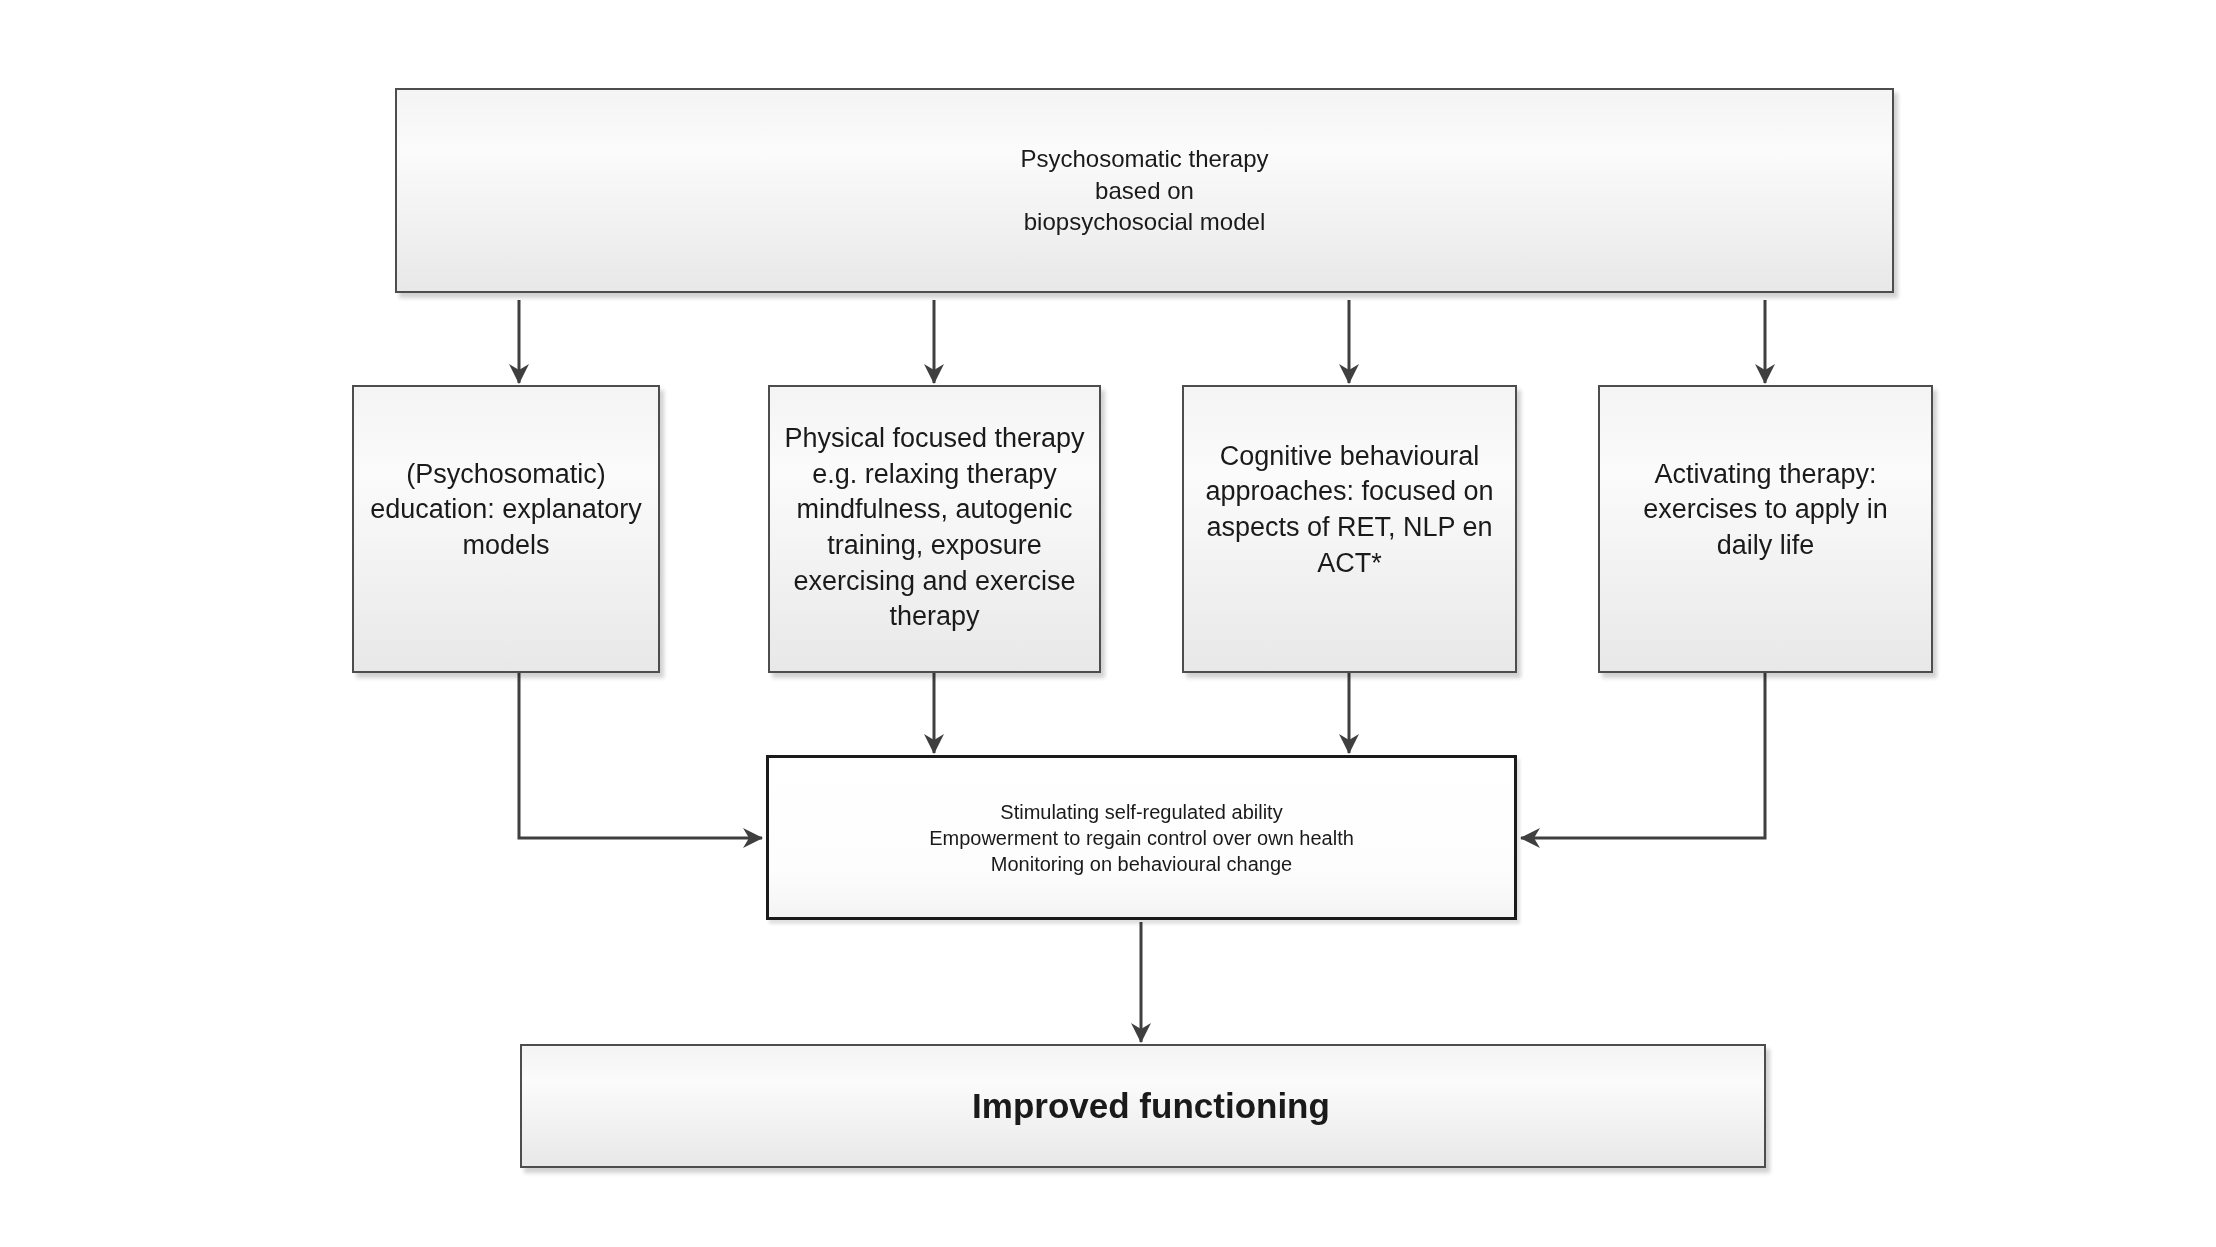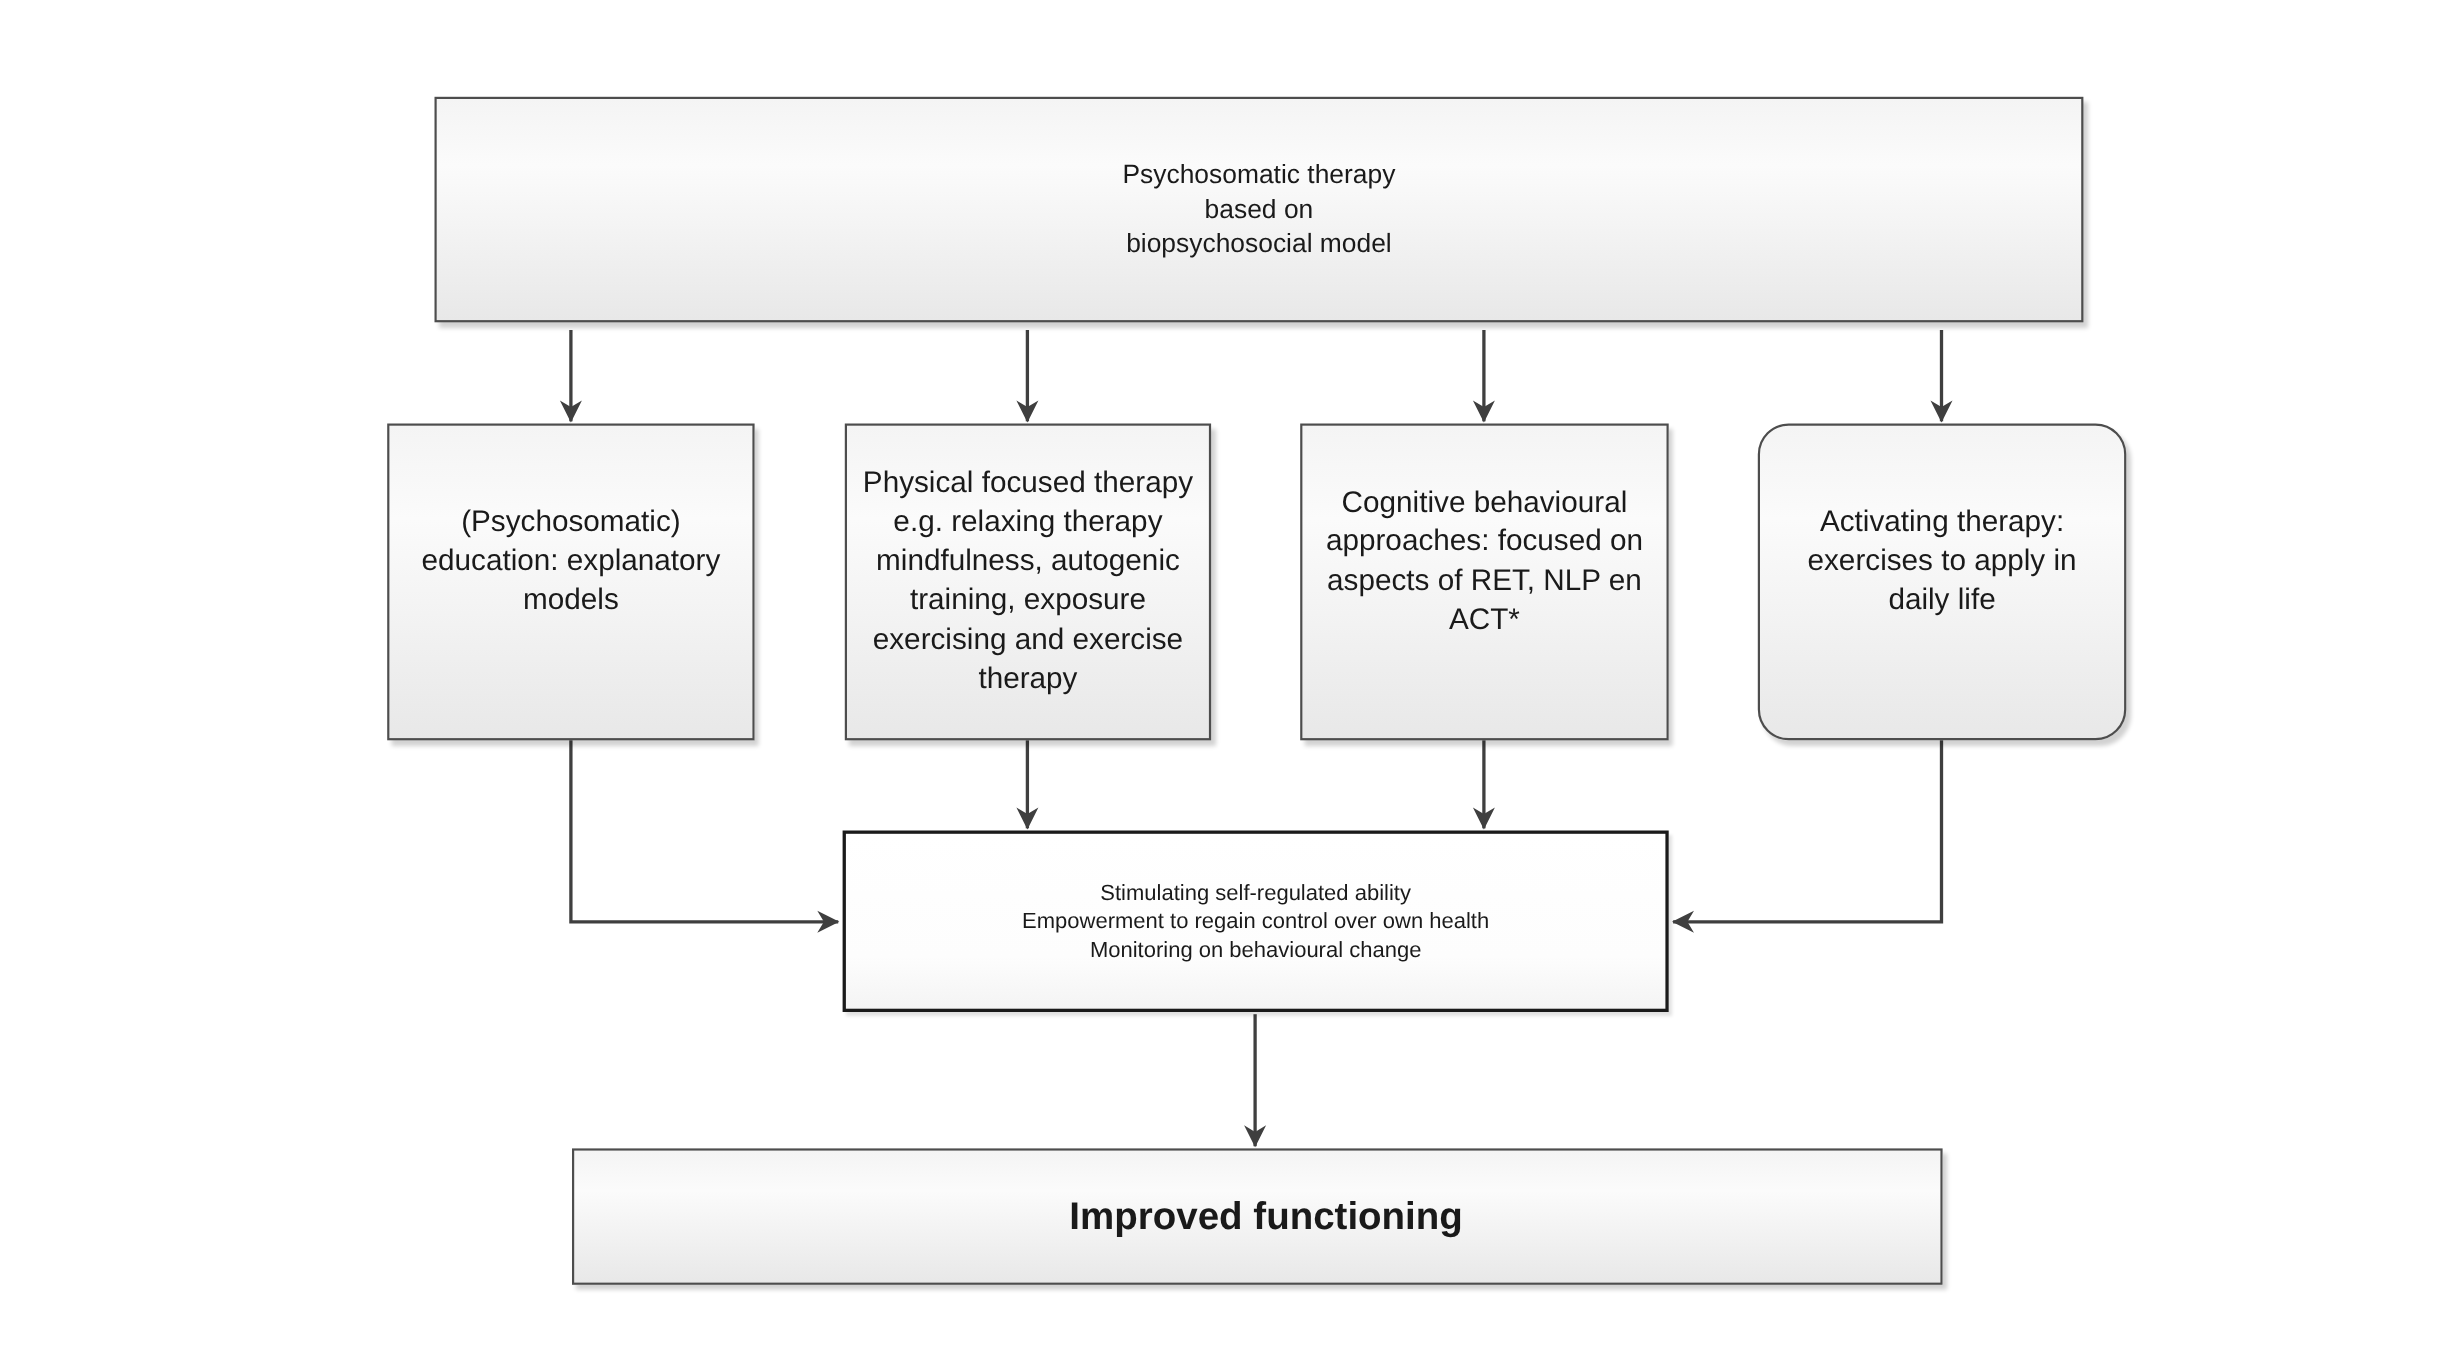--- a/index.html
+++ b/index.html
@@ -19,24 +19,24 @@
     text-align:center;
   }
   .box .txt{white-space:pre-line;display:block;}
   .grad{
     background:linear-gradient(180deg,#f4f4f4 0%,#fbfbfb 30%,#f3f3f3 60%,#e8e8e8 100%);
     border:2px solid #4d4d4d;
     box-shadow:4px 5px 4px rgba(0,0,0,0.18);
   }
   .title-box{left:395px;top:88px;width:1499px;height:205px;font-size:24px;line-height:1.33;}
   .row-box{top:385px;height:288px;font-size:27px;line-height:1.32;padding:2px 4px 40px 4px;}
-  .row-box.b1{left:352px;width:334px;}
+  .row-box.b1{left:352px;width:308px;}
   .row-box.b2{left:768px;width:333px;padding-bottom:4px;}
   .row-box.b3{left:1182px;width:335px;align-items:center;}
-  .row-box.b4{left:1598px;width:335px;border-radius:28px;}
+  .row-box.b4{left:1598px;width:335px;}
   .central-box{
     left:766px;top:755px;width:751px;height:165px;
     font-size:20px;line-height:1.3;
     background:linear-gradient(180deg,#ffffff 0%,#fdfdfd 70%,#f4f4f4 100%);
     border:3px solid #1a1a1a;
     box-shadow:3px 4px 3px rgba(0,0,0,0.12);
   }
   .bottom-box{
     left:520px;top:1044px;width:1246px;height:124px;
     font-size:35px;font-weight:bold;padding-left:16px;

